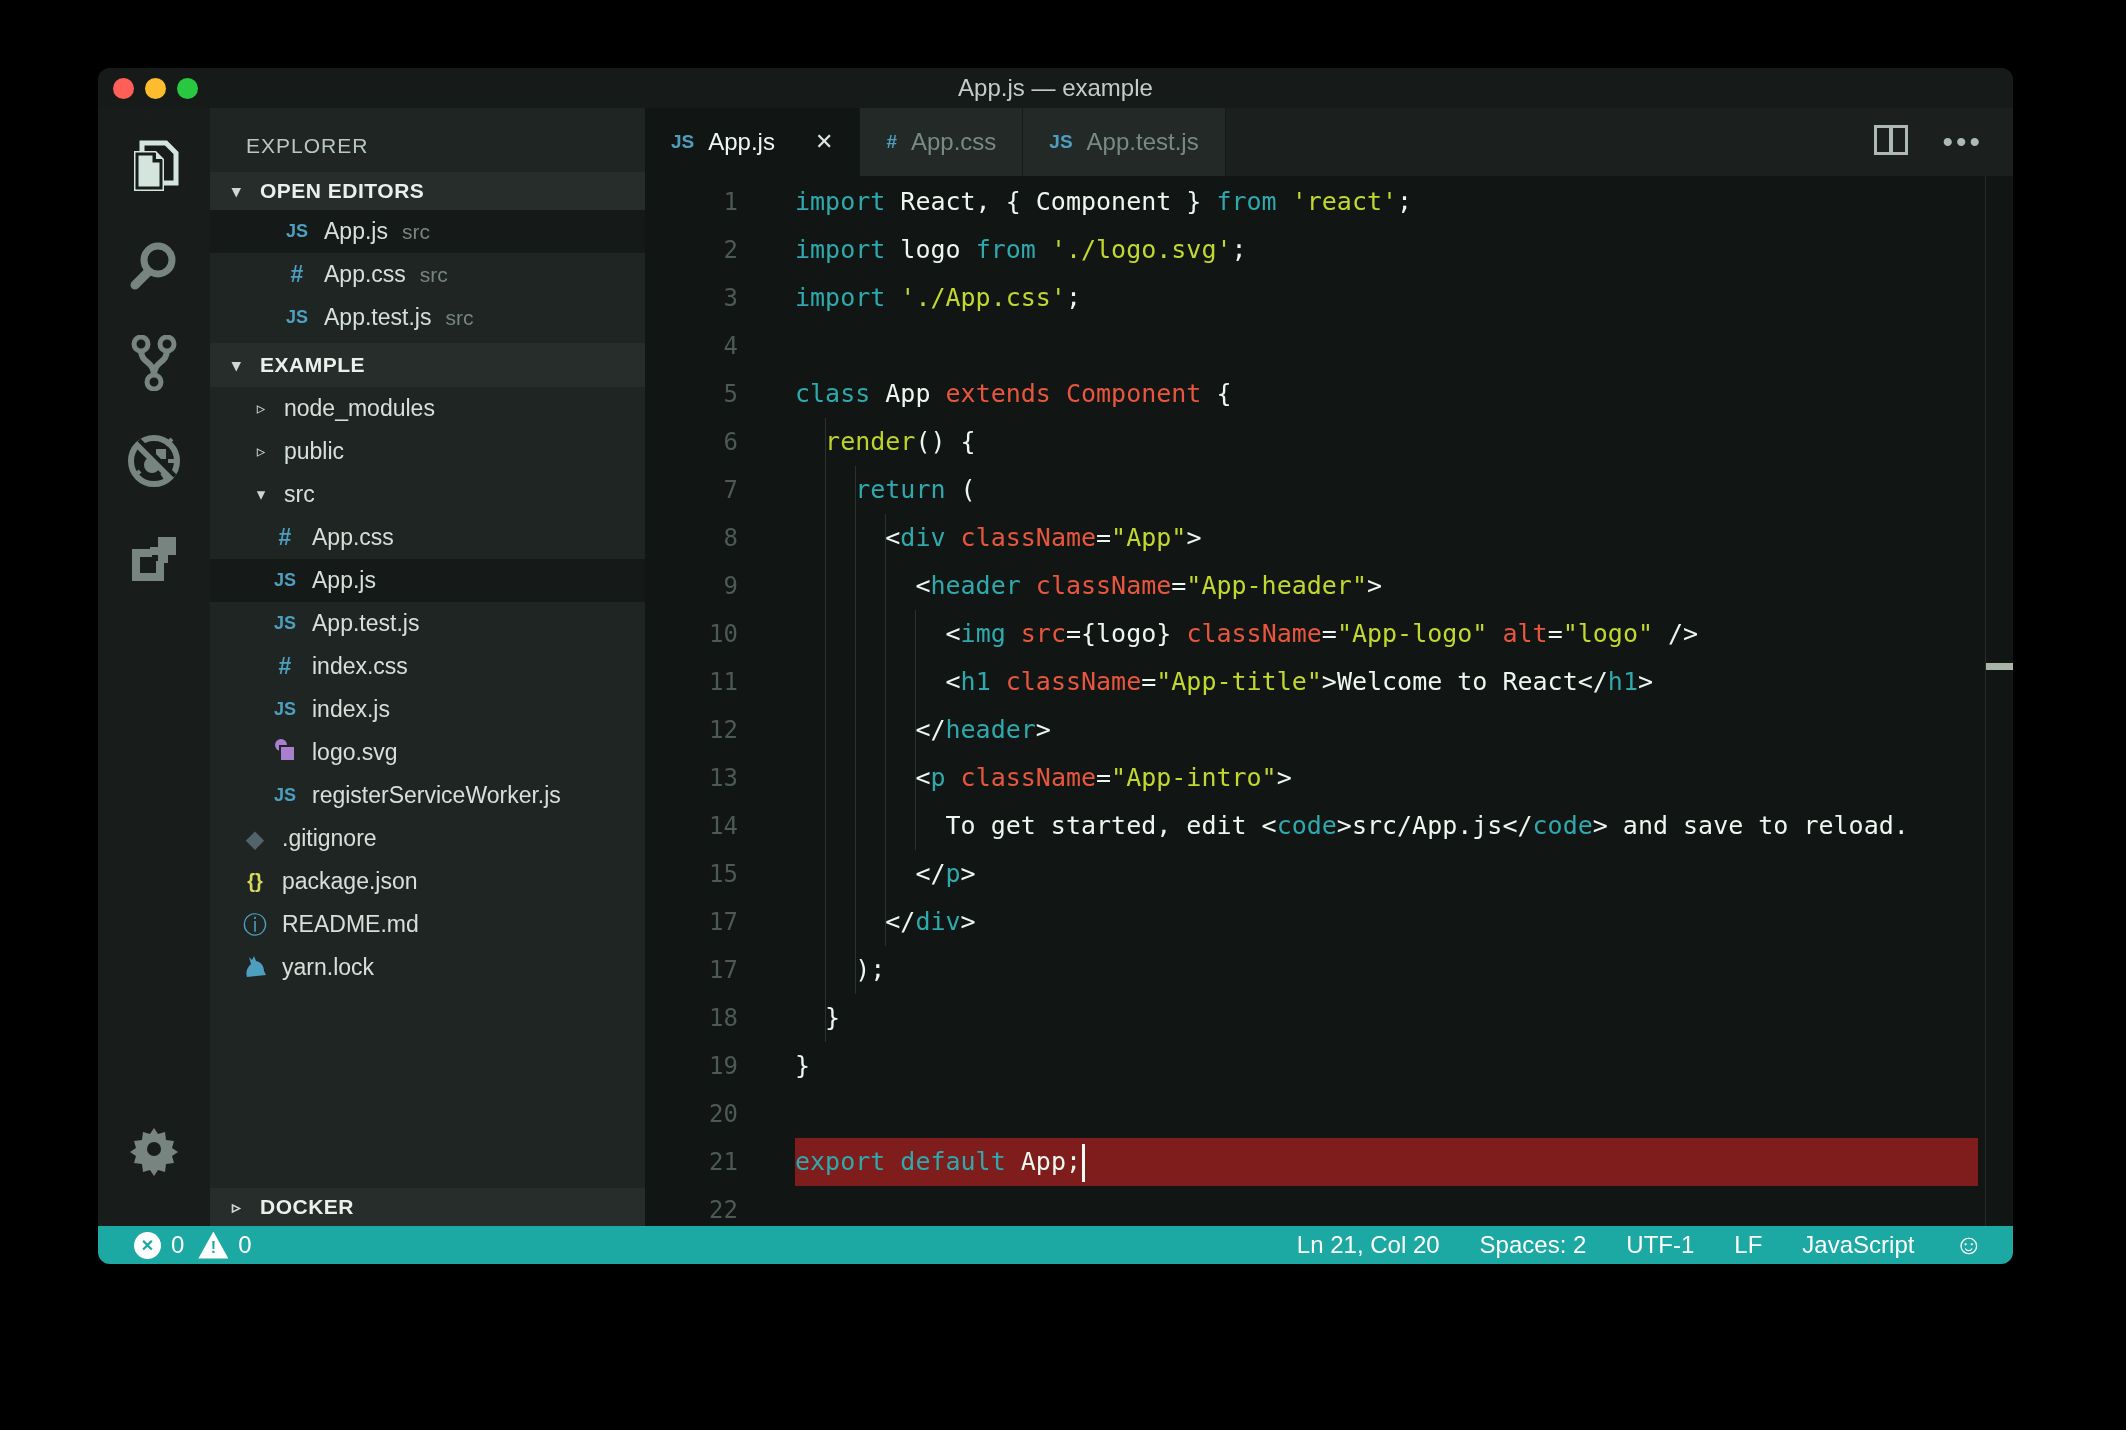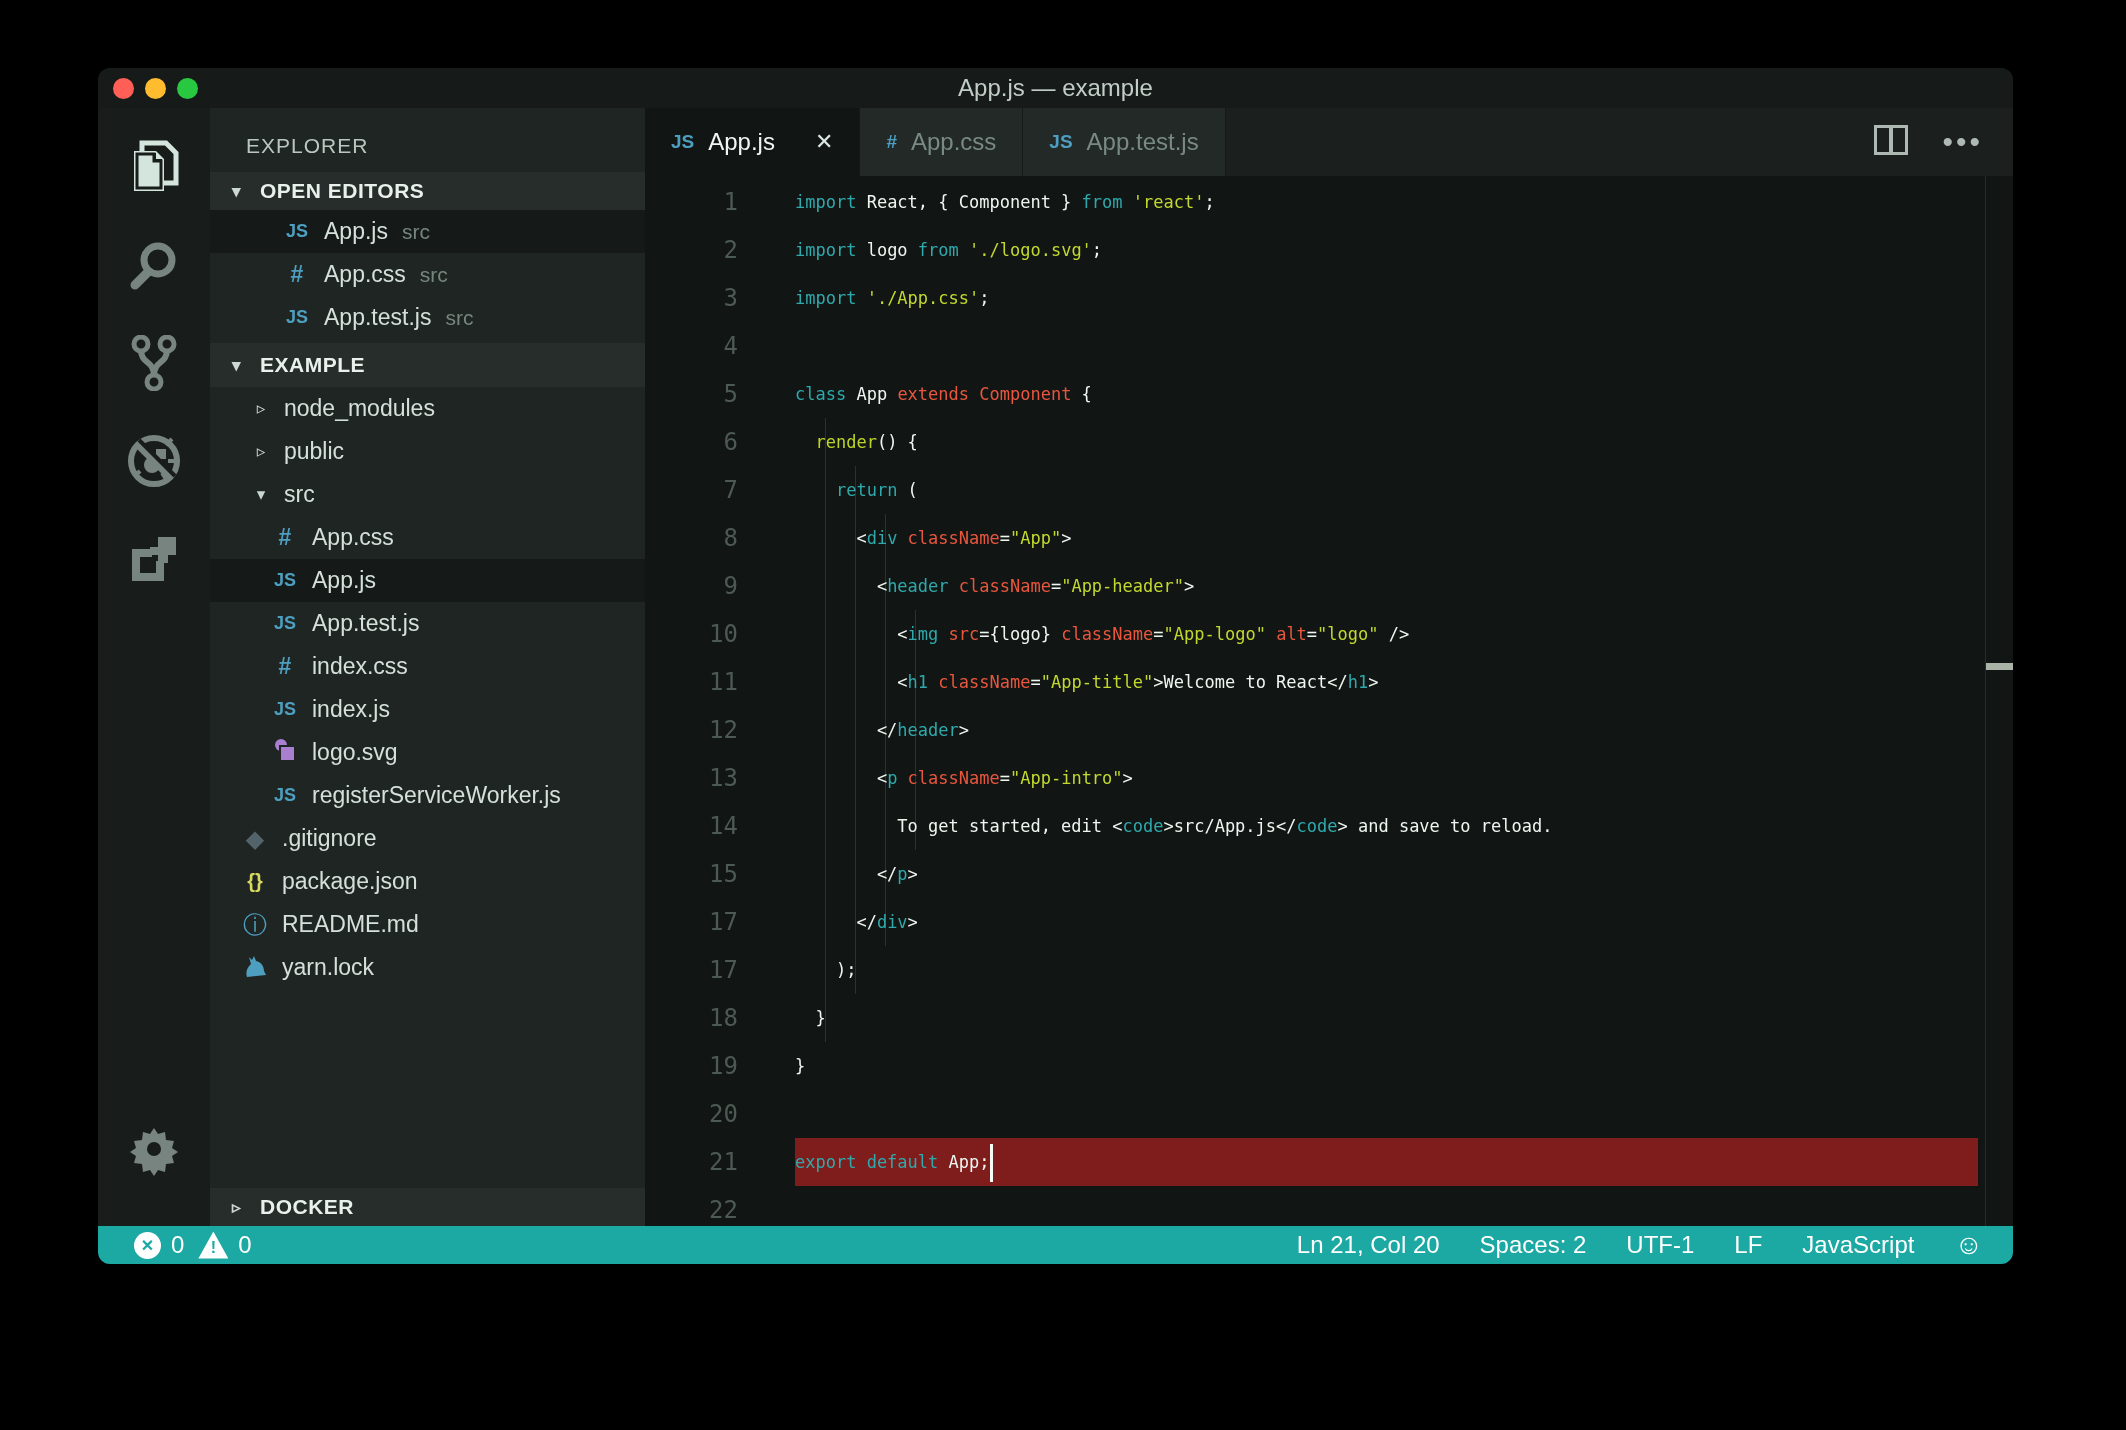--- a/index.html
+++ b/index.html
@@ -58,21 +58,21 @@
   .tab.active{background:#111514;color:#f0f7f3;}
   .tab .close{margin-left:26px;color:#dde7e1;font-size:22px;}
   .tab-actions{margin-left:auto;display:flex;align-items:center;gap:34px;padding-right:30px;color:#aeb9b3;}
   .dots{font-size:30px;letter-spacing:3px;color:#aeb9b3;}
   
   .code{flex:1;position:relative;overflow:hidden;font-family:"DejaVu Sans Mono", monospace;}
   .lines{position:absolute;left:0;top:2px;right:0;}
   .line{height:48px;display:flex;align-items:center;}
   .ln{flex:0 0 150px;text-align:right;padding-right:57px;color:var(--lineno);font-size:24px;
       font-family:"DejaVu Sans Mono", monospace;}
-  .lc{flex:1;white-space:pre;font-size:17px;color:var(--ctext);height:48px;line-height:48px;margin-right:35px;}
+  .lc{flex:1;white-space:pre;font-size:25px;color:var(--ctext);height:48px;line-height:48px;margin-right:35px;}
   .line.active .lc{background:#7f1d1d;}
   .tk-k{color:var(--kw);} .tk-t{color:var(--tag);} .tk-s{color:var(--str);}
   .tk-a{color:var(--attr);} .tk-y{color:var(--fn);} .tk-o{color:var(--oref);} .tk-w{color:var(--ctext);}
   .cursor{display:inline-block;width:3px;height:38px;background:#f5fbf7;vertical-align:middle;margin-left:1px;}
   .guide{position:absolute;width:1px;background:#2a332f;}
   .ruler-border{position:absolute;top:0;bottom:0;right:27px;width:1px;background:#252d2a;}
   .ruler-marker{position:absolute;right:0;width:27px;height:7px;background:#a9b4a6;}
   
   .statusbar{flex:0 0 38px;background:var(--status);display:flex;align-items:center;
     color:#fff;font-size:24px;padding:0 30px 0 36px;gap:14px;}

